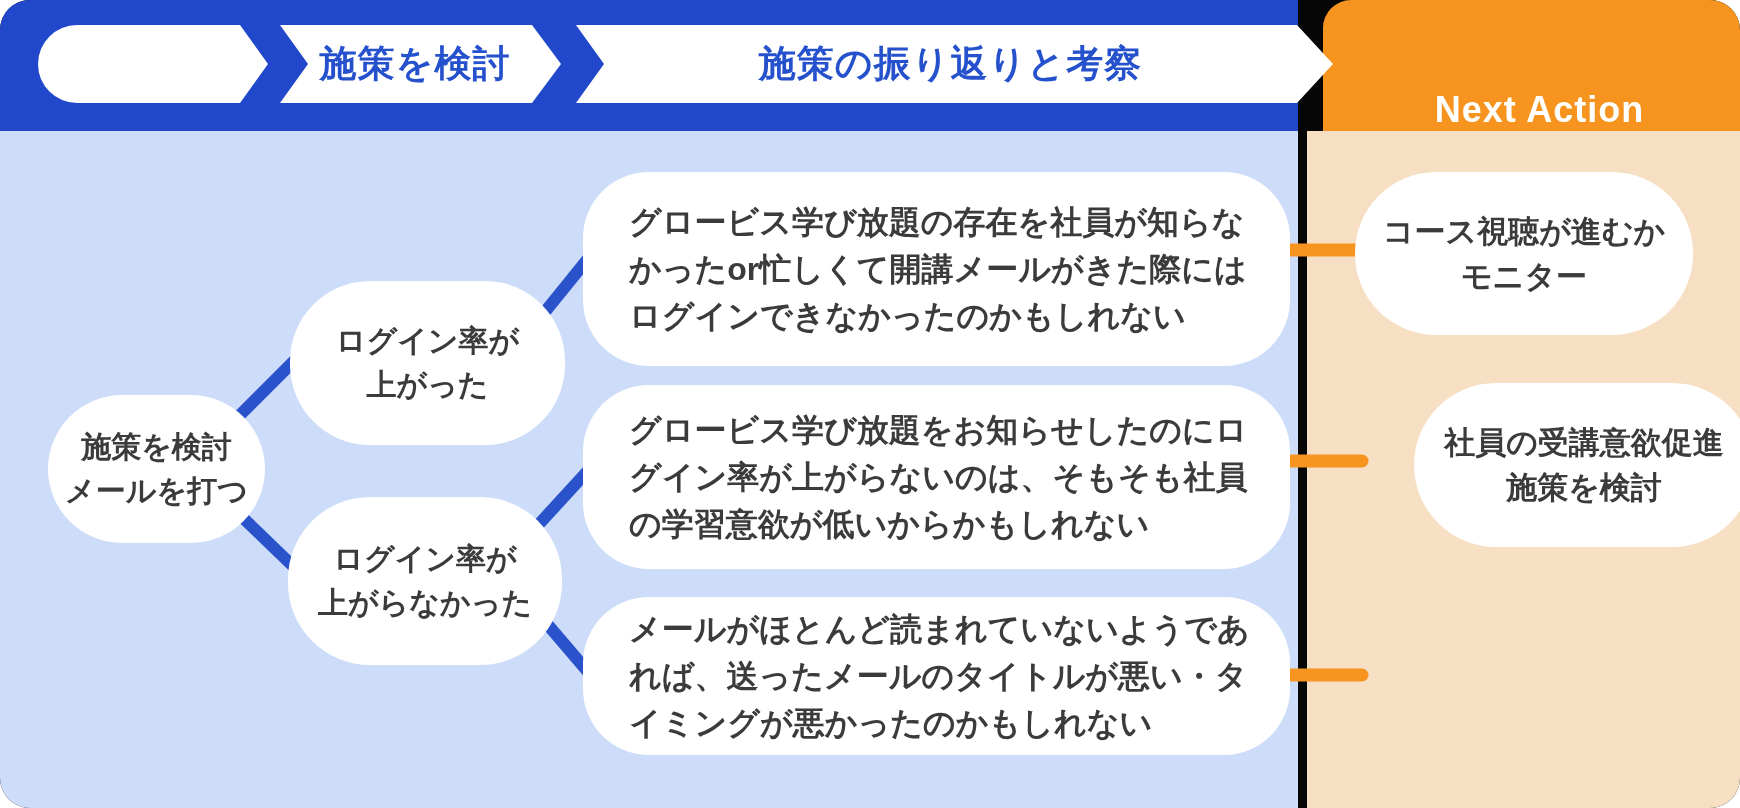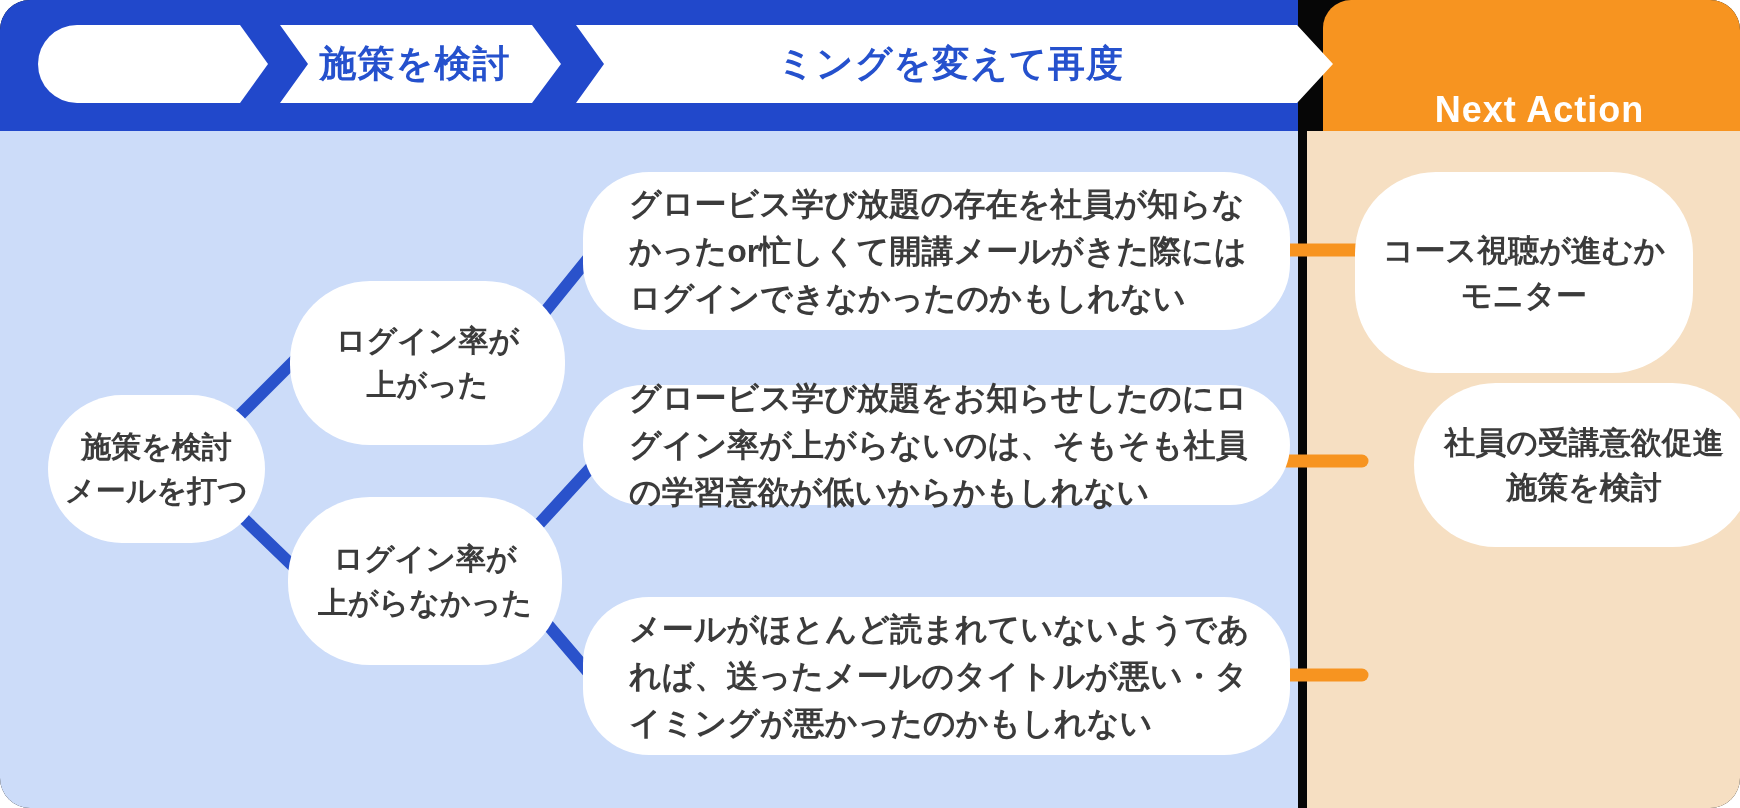--- a/index.html
+++ b/index.html
@@ -67,38 +67,38 @@
     <line class="orange" x1="1283" y1="675" x2="1362" y2="675"></line>
   </svg>
 
   <svg class="arrows" width="1740" height="131" viewBox="0 0 1740 131">
     <path d="M240 25 L268 64 L240 103 L77 103 A39 39 0 0 1 77 25 Z"></path>
     <path d="M532 25 L561 64 L532 103 L280 103 L308 64 L280 25 Z"></path>
     <path d="M1297 25 L1333 64 L1297 103 L576 103 L604 64 L576 25 Z"></path>
   </svg>
 
   <div class="step-label" style="left:290px;width:250px;">施策を検討</div>
-  <div class="step-label" style="left:604px;width:693px;">ミングを変えて再度</div>
+  <div class="step-label" style="left:604px;width:693px;">施策の振り返りと考察</div>
 
   <div class="bubble node-sm" style="left:48px;top:395px;width:217px;height:148px;border-radius:74px;">施策を検討
 メールを打つ</div>
 
   <div class="bubble node-sm" style="left:290px;top:281px;width:275px;height:164px;border-radius:80px;">ログイン率が
 上がった</div>
   <div class="bubble node-sm" style="left:288px;top:497px;width:274px;height:168px;border-radius:82px;">ログイン率が
 上がらなかった</div>
 
-  <div class="bubble reflection" style="left:583px;top:172px;width:707px;height:158px;border-radius:66px;">グロービス学び放題の存在を社員が知らな
+  <div class="bubble reflection" style="left:583px;top:172px;width:707px;height:194px;border-radius:66px;">グロービス学び放題の存在を社員が知らな
 かったor忙しくて開講メールがきた際には
 ログインできなかったのかもしれない</div>
-  <div class="bubble reflection" style="left:583px;top:385px;width:707px;height:120px;border-radius:66px;">グロービス学び放題をお知らせしたのにロ
+  <div class="bubble reflection" style="left:583px;top:385px;width:707px;height:184px;border-radius:66px;">グロービス学び放題をお知らせしたのにロ
 グイン率が上がらないのは、そもそも社員
 の学習意欲が低いからかもしれない</div>
   <div class="bubble reflection" style="left:583px;top:597px;width:707px;height:158px;border-radius:66px;font-family:Liberation Serif, serif;">メールがほとんど読まれていないようであ
 れば、送ったメールのタイトルが悪い・タ
 イミングが悪かったのかもしれない</div>
 
-  <div class="bubble next-bubble" style="left:1355px;top:172px;width:338px;height:201px;border-radius:81px;">コース視聴が進むか
+  <div class="bubble next-bubble" style="left:1355px;top:172px;width:338px;height:163px;border-radius:81px;">コース視聴が進むか
 モニター</div>
   <div class="bubble next-bubble" style="left:1414px;top:383px;width:340px;height:164px;border-radius:82px;">社員の受講意欲促進
 施策を検討</div>
 
 </div>
 
 </body></html>

